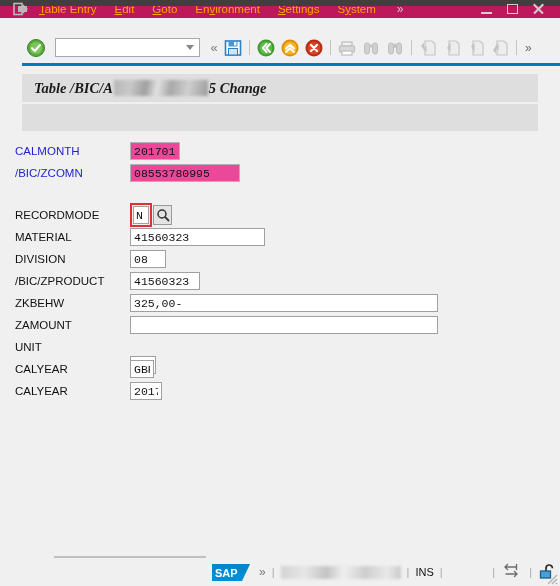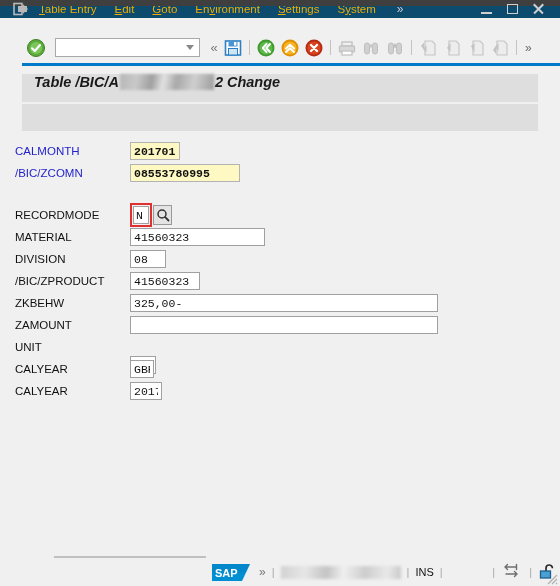--- a/index.html
+++ b/index.html
@@ -7,21 +7,21 @@
     width: 560px; height: 586px;
     font-family: "Liberation Sans", sans-serif;
     background: #f0f0f0;
     overflow: hidden;
   }
   body { position: relative; }
 
   
   .menubar {
     position: absolute; left: 0; top: 0; width: 560px; height: 18px;
-    background: #0c4a6e;
+    background: #be185d;
     display: flex; align-items: center;
   }
   .menubar-shade {
     position: absolute; left: 0; top: 0; width: 560px; height: 6px;
     background: #3f3f3f;
   }
   .app-icon {
     margin-left: 12px; width: 18px; height: 18px;
     position: relative; flex: none;
   }
@@ -74,21 +74,21 @@
   .tb-sep { width: 1px; height: 15px; background: #c4c4c4; margin: 0 4px; flex: none; }
   .tb-overflow { margin-left: 4px; color: #6a6a6a; font-size: 12px; }
   .tb-rule {
     position: absolute; left: 22px; top: 63px; width: 538px; height: 3px;
     background: #0079c8;
   }
 
   
   .titlebar {
     position: absolute; left: 22px; top: 74px; width: 516px; height: 28px;
-    background: #dedede; display: flex; align-items: flex-start;
+    background: #dedede; display: flex; align-items: center; font-family: Liberation Serif, serif;
   }
   .title-text {
     font-size: 14.5px; font-weight: bold; font-style: italic;
     color: #1a1a1a; margin-left: 12px; white-space: nowrap;
     display: flex; align-items: center;
   }
   .redact {
     display: inline-block; width: 94px; height: 16px; margin: 0 1px;
     background: linear-gradient(100deg,#b6b6b6 0%,#c9c9c9 18%,#9f9f9f 34%,#e2e2e2 46%,#a8a8a8 60%,#cfcfcf 78%,#9c9c9c 100%);
     filter: blur(1.4px); vertical-align: middle;
@@ -105,21 +105,21 @@
   .lbl {
     width: 115px; margin-left: 15px; font-size: 11.5px;
     color: #111; white-space: nowrap; flex: none;
   }
   .lbl.key { color: #2222cc; }
   .fld {
     height: 18px; border: 1px solid #a0a0a0; background: #ffffff;
     font-family: "Liberation Mono", monospace; font-size: 11.5px;
     color: #111; padding: 0 3px; line-height: 16px; outline: none;
   }
-  .fld.ro { background: #fef9c3; border-color: #b3b3b3; font-weight: bold; }
+  .fld.ro { background: #ec4899; border-color: #b3b3b3; }
   .focusbox {
     border: 2px solid #e03030; padding: 1px; display: inline-flex;
     align-items: center; flex: none;
   }
   .f4btn {
     width: 19px; height: 20px; border: 1px solid #9a9a9a; background: #e4e4e4;
     display: inline-flex; align-items: center; justify-content: center;
     margin-left: 1px; flex: none;
   }
 
@@ -282,21 +282,21 @@
   <div class="tb-sep"></div>
   <div class="tb-overflow">»</div>
 </div>
 
 <div class="tb-rule"></div>
 
 <div class="titlebar">
   <div class="title-text">
     <span>Table /BIC/A</span>
     <span class="redact"></span>
-    <span>2 Change</span>
+    <span>5 Change</span>
   </div>
 </div>
 <div class="subbar"></div>
 
 <div class="form">
 
   <div class="row">
     <div class="lbl key">CALMONTH</div>
     <input class="fld ro" style="width: 50px;" readonly="" value="201701">
   </div>

